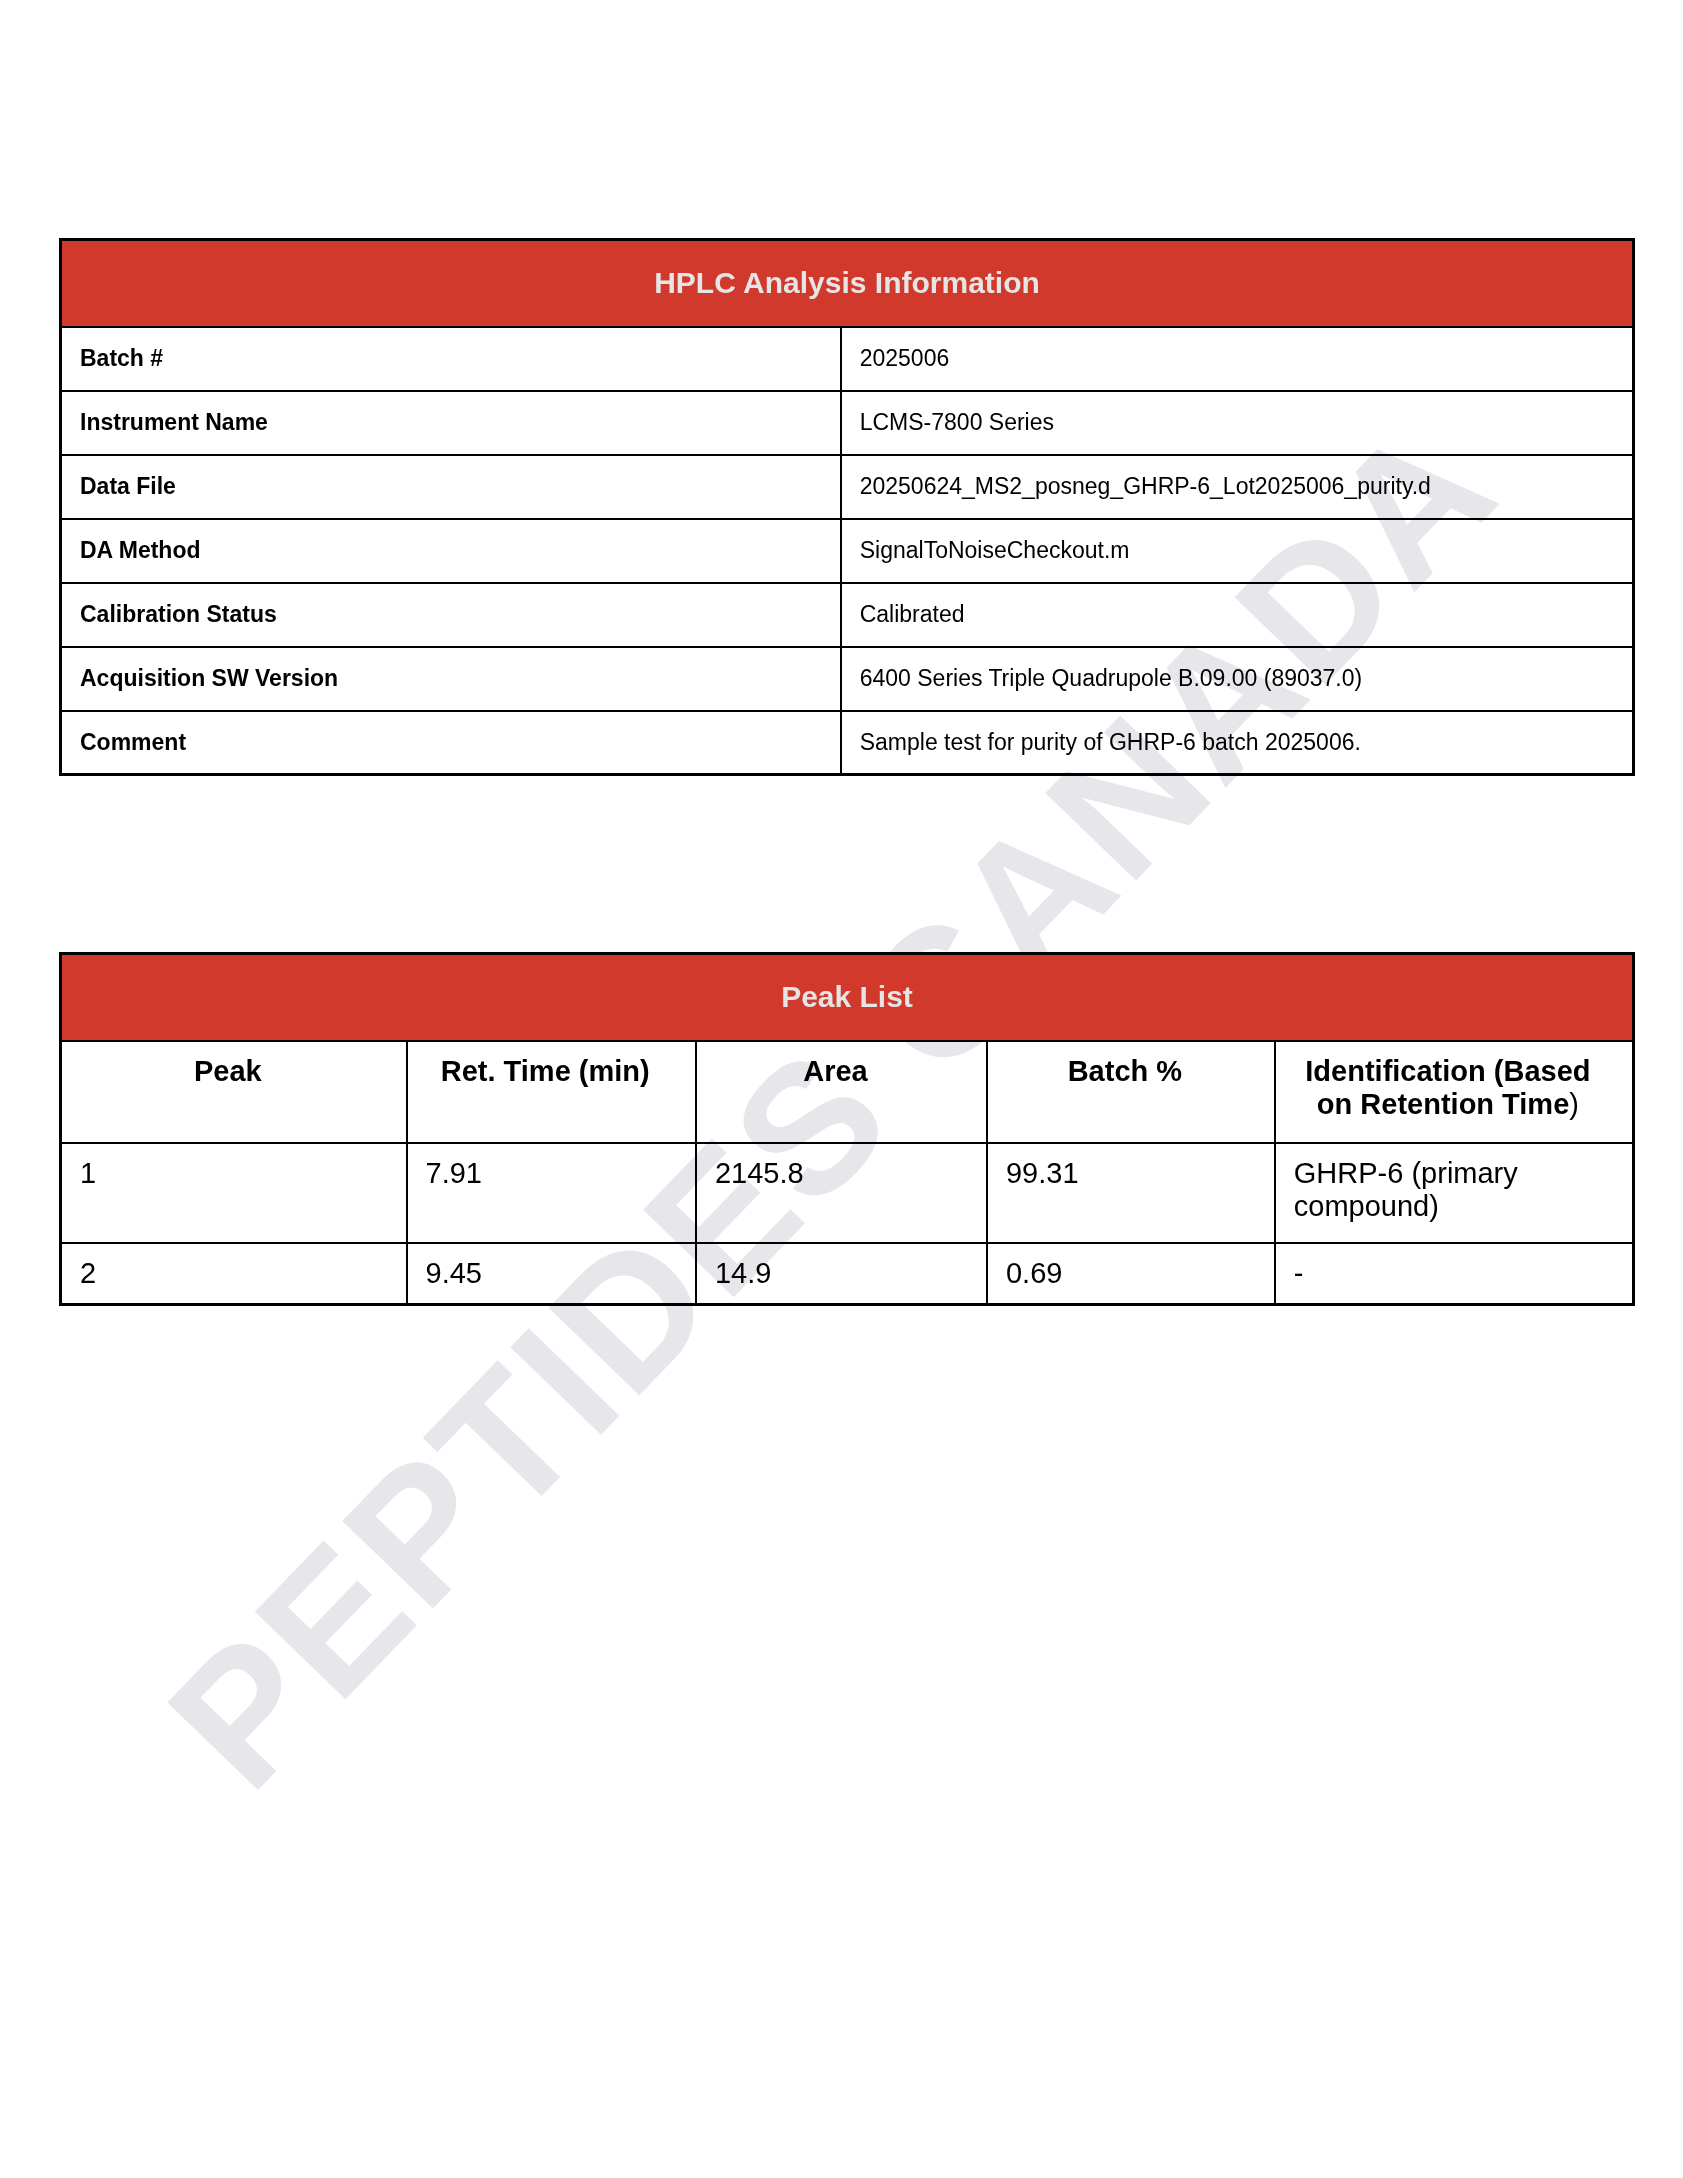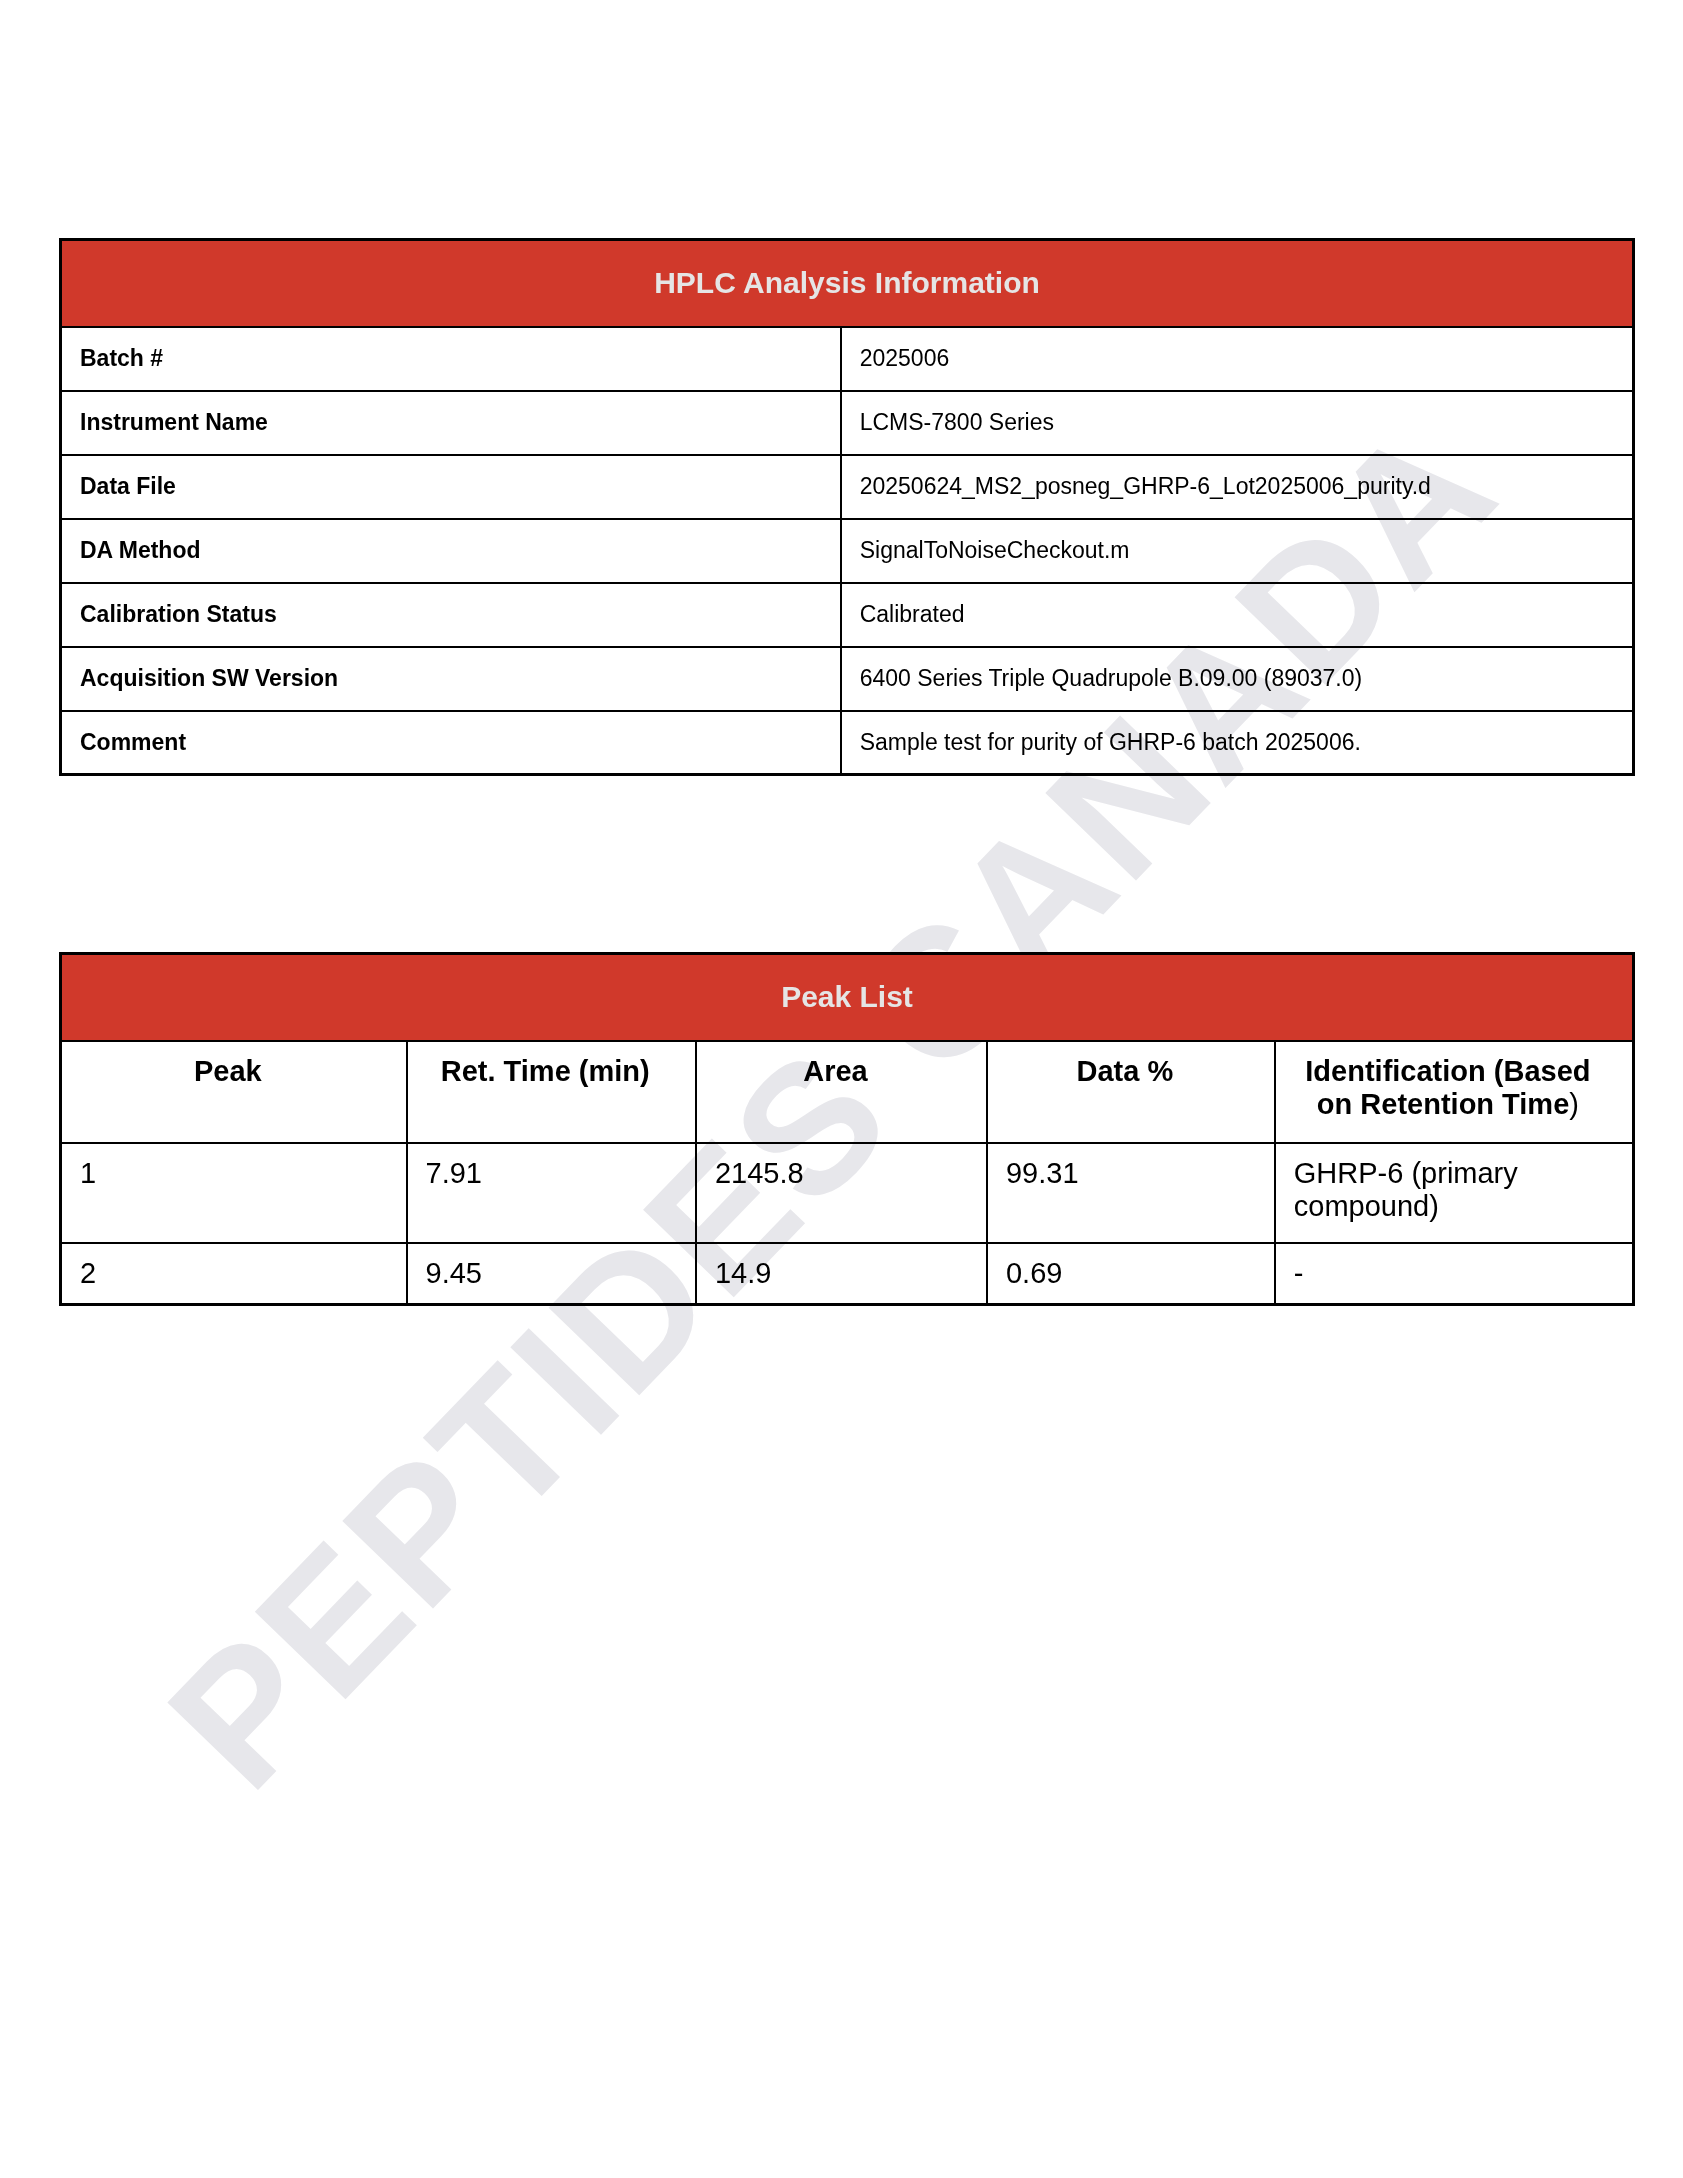--- a/index.html
+++ b/index.html
@@ -149,21 +149,21 @@
     <col style="width:22.8%">
   </colgroup>
   <thead>
     <tr>
       <th class="title-bar" colspan="5">Peak List</th>
     </tr>
     <tr>
       <th class="col-hdr">Peak</th>
       <th class="col-hdr">Ret. Time (min)</th>
       <th class="col-hdr">Area</th>
-      <th class="col-hdr">Data %</th>
+      <th class="col-hdr">Batch %</th>
       <th class="col-hdr"><span>Identification (Based on Retention Time</span><span class="paren-regular">)</span></th>
     </tr>
   </thead>
   <tbody>
     <tr class="peak-row-1">
       <td>1</td>
       <td>7.91</td>
       <td>2145.8</td>
       <td>99.31</td>
       <td>GHRP-6 (primary compound)</td>

